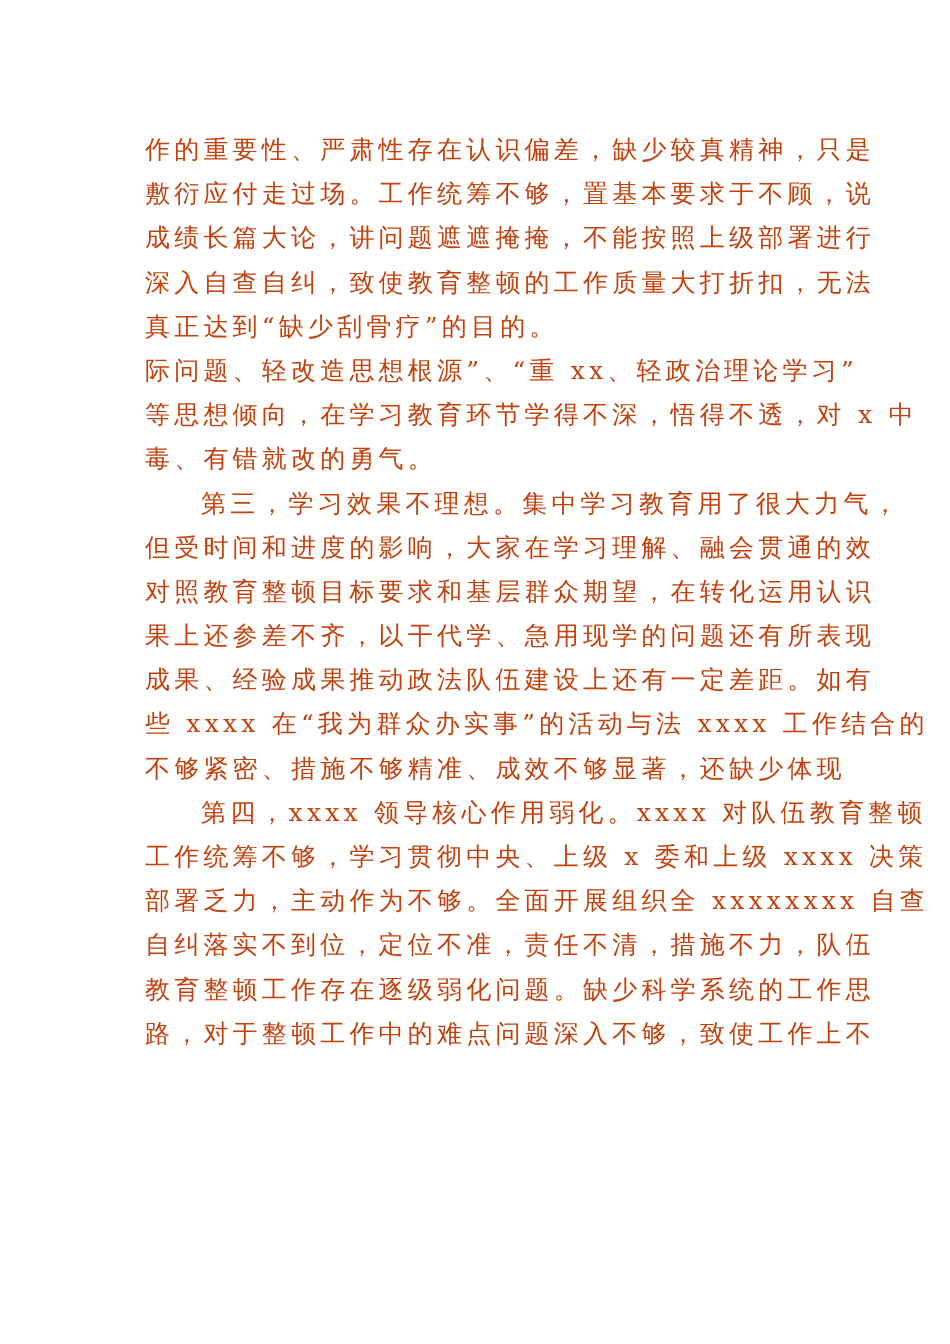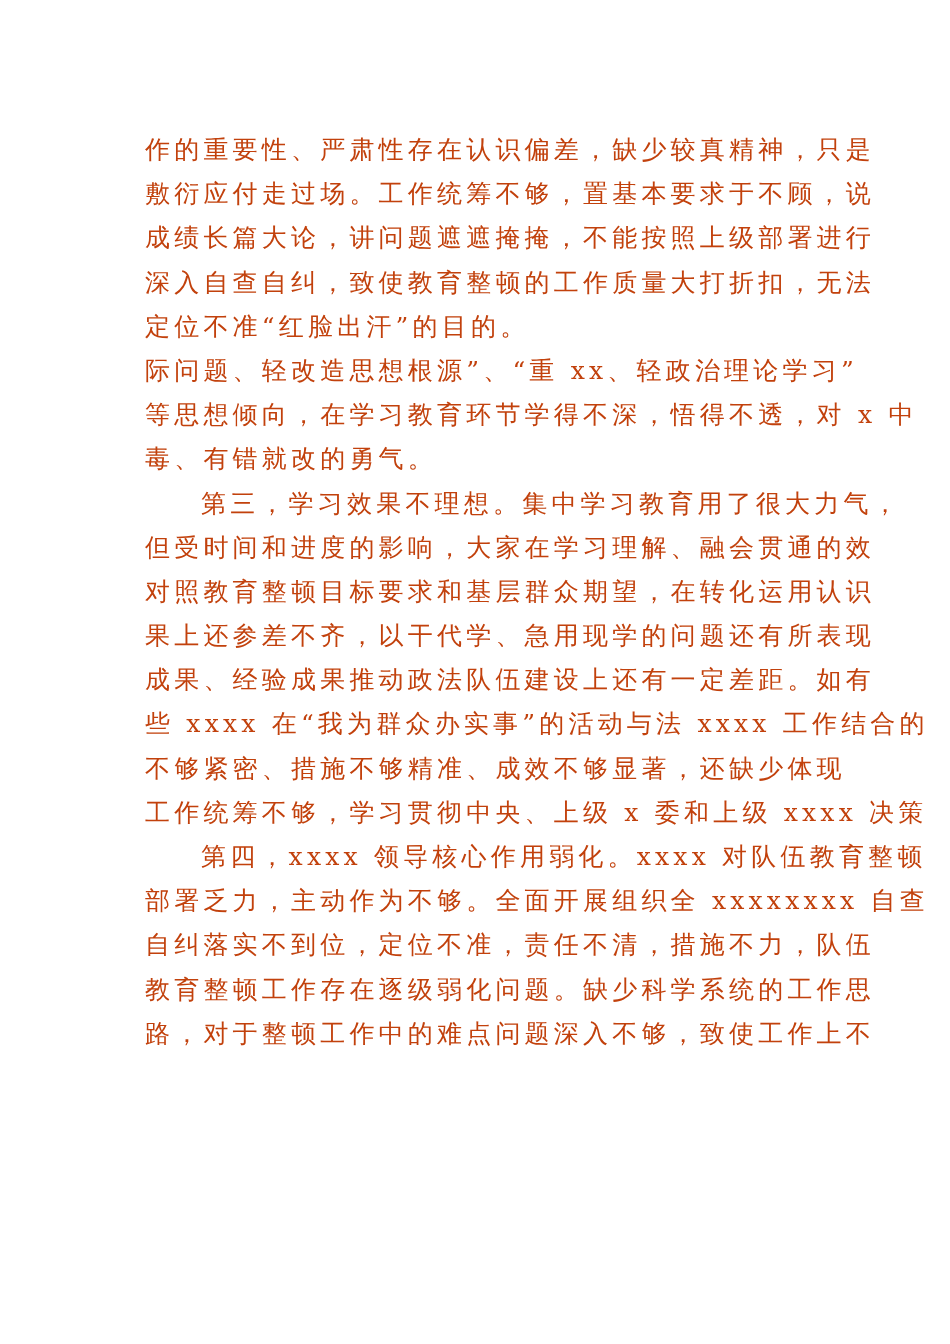--- a/index.html
+++ b/index.html
@@ -36,41 +36,41 @@
 </head>
 <body>
 
 <div class="page">
 
   <div>
     <span class="line">作的重要性、严肃性存在认识偏差，缺少较真精神，只是</span>
     <span class="line">敷衍应付走过场。工作统筹不够，置基本要求于不顾，说</span>
     <span class="line">成绩长篇大论，讲问题遮遮掩掩，不能按照上级部署进行</span>
     <span class="line">深入自查自纠，致使教育整顿的工作质量大打折扣，无法</span>
-    <span class="line">定位不准“红脸出汗”的目的。</span>
+    <span class="line">真正达到“缺少刮骨疗”的目的。</span>
   </div>
 
   <div>
     <span class="line">际问题、轻改造思想根源”、“重 xx、轻政治理论学习”</span>
     <span class="line">等思想倾向，在学习教育环节学得不深，悟得不透，对 x 中</span>
     <span class="line">毒、有错就改的勇气。</span>
   </div>
 
   <div>
     <span class="line indent">第三，学习效果不理想。集中学习教育用了很大力气，</span>
     <span class="line">但受时间和进度的影响，大家在学习理解、融会贯通的效</span>
     <span class="line">对照教育整顿目标要求和基层群众期望，在转化运用认识</span>
     <span class="line">果上还参差不齐，以干代学、急用现学的问题还有所表现</span>
     <span class="line">成果、经验成果推动政法队伍建设上还有一定差距。如有</span>
     <span class="line">些 xxxx 在“我为群众办实事”的活动与法 xxxx 工作结合的</span>
     <span class="line">不够紧密、措施不够精准、成效不够显著，还缺少体现</span>
   </div>
 
   <div>
+    <span class="line indent">第四，xxxx 领导核心作用弱化。xxxx 对队伍教育整顿</span>
     <span class="line">工作统筹不够，学习贯彻中央、上级 x 委和上级 xxxx 决策</span>
-    <span class="line indent">第四，xxxx 领导核心作用弱化。xxxx 对队伍教育整顿</span>
     <span class="line">部署乏力，主动作为不够。全面开展组织全 xxxxxxxx 自查</span>
     <span class="line">自纠落实不到位，定位不准，责任不清，措施不力，队伍</span>
     <span class="line">教育整顿工作存在逐级弱化问题。缺少科学系统的工作思</span>
     <span class="line">路，对于整顿工作中的难点问题深入不够，致使工作上不</span>
   </div>
 
 </div>
 
 </body></html>

